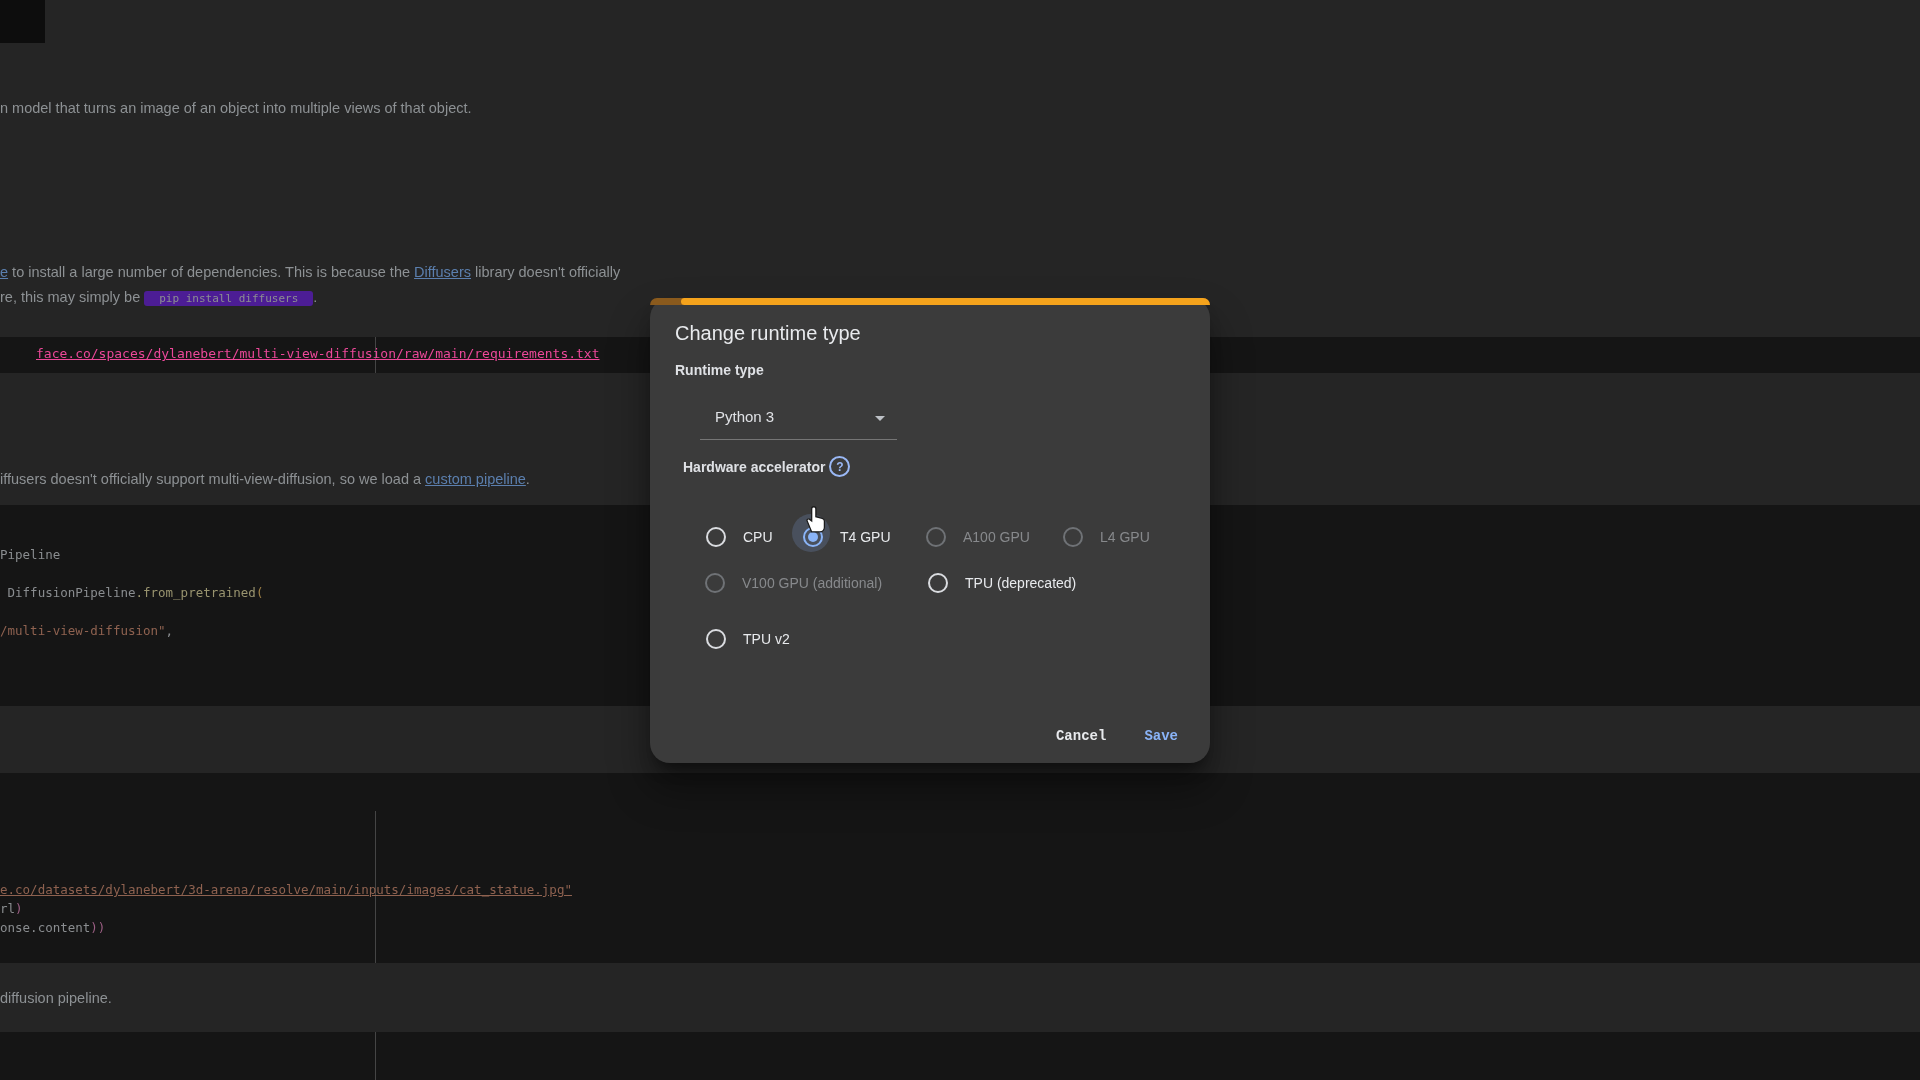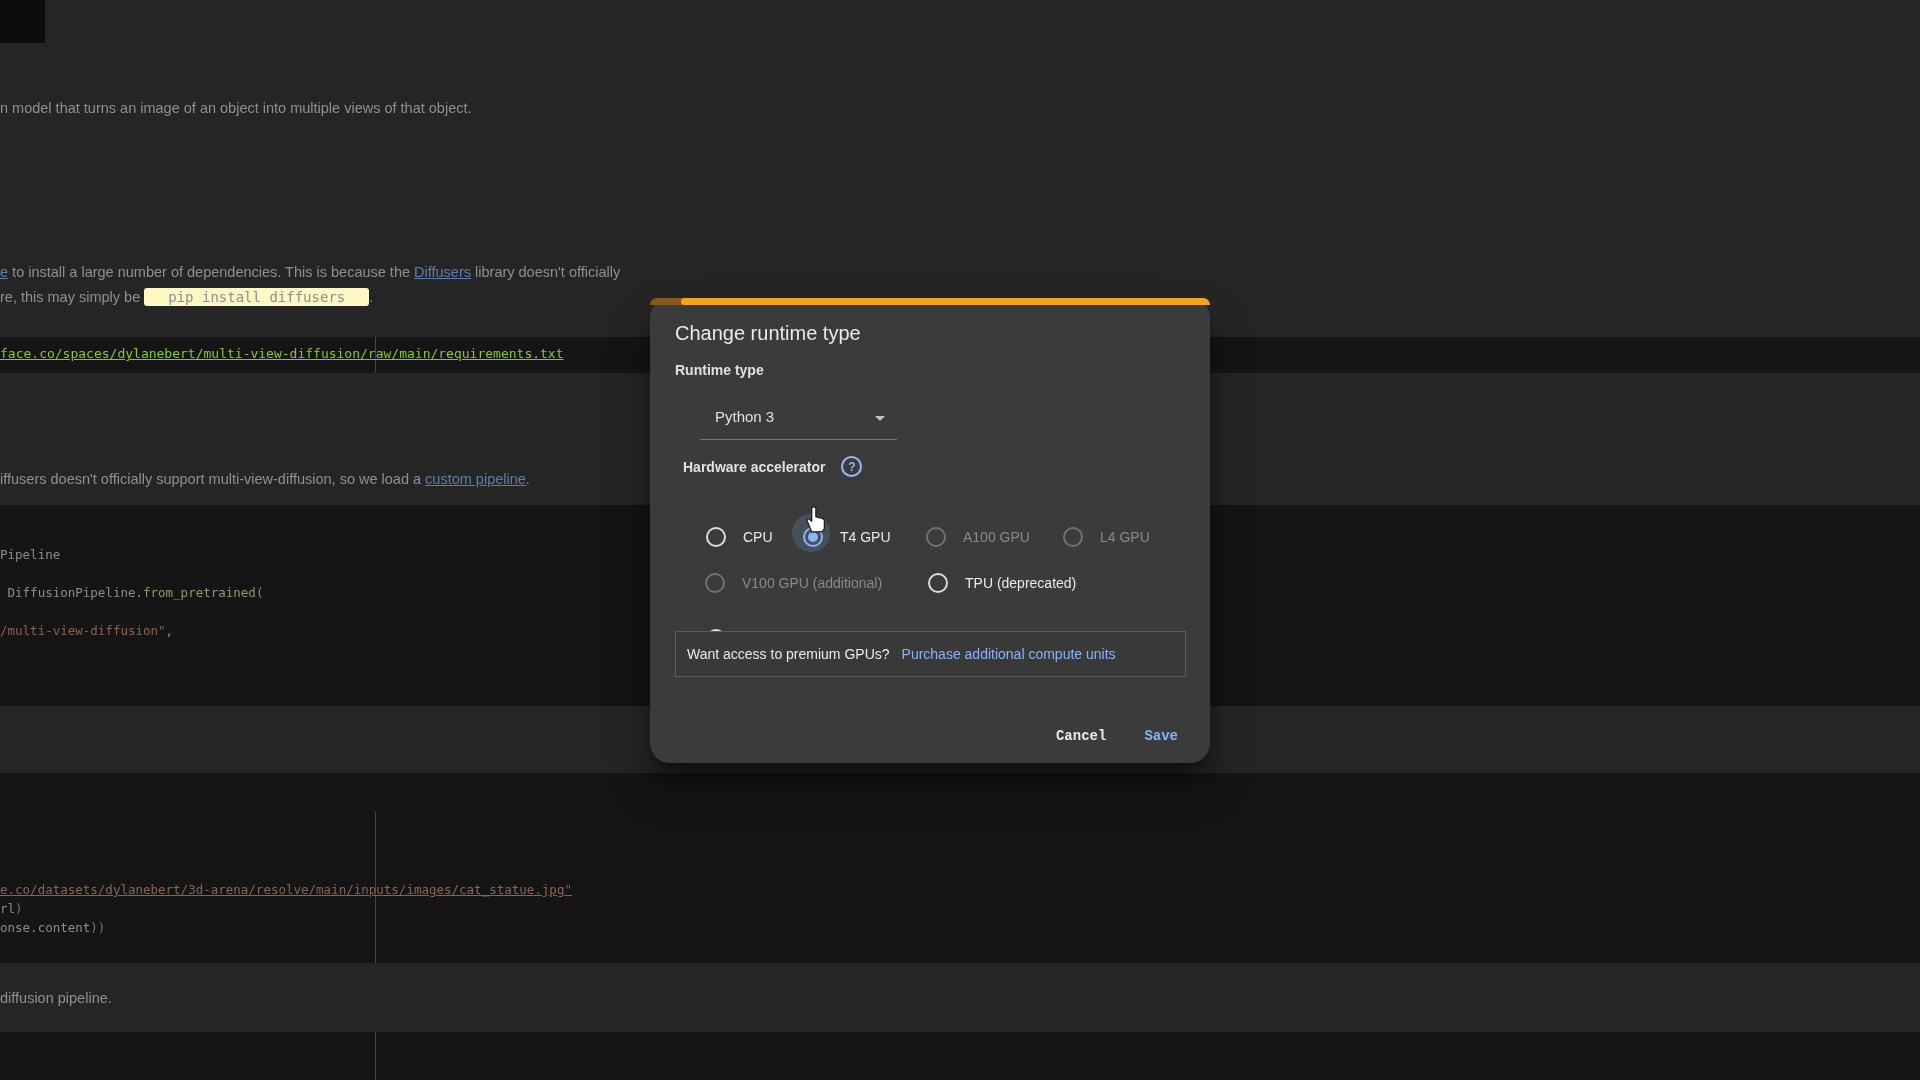--- a/index.html
+++ b/index.html
@@ -10,41 +10,41 @@
   .link-dim{color:#5b7fae;text-decoration:underline;}
   .codebox{position:absolute;left:0;width:1920px;background:#151515;}
   .vline{position:absolute;width:1px;background:#454545;}
   .code{position:absolute;font-family:"DejaVu Sans Mono",monospace;font-size:12.5px;
         color:#8a8d90;white-space:pre;}
   .str{color:#8f6250;}
   .str.u{text-decoration:underline;margin-top:44px;}
   .fn{color:#99946f;}
   .paren{color:#a18348;}
   .pink{color:#9c5f84;}
-  .mono-u{font-family:"DejaVu Sans Mono",monospace;font-size:13px;color:#84cc16;
-          text-decoration:underline;white-space:pre;}
-  .chip{font-family:"DejaVu Sans Mono",monospace;font-size:14px;background:#fef9c3;
-        color:#8c8f92;padding:1px 24px;border-radius:3px;}
+  .mono-u{font-family:"DejaVu Sans Mono",monospace;font-size:13px;color:#ec4899;
+          text-decoration:underline;white-space:pre;padding-left:36px;}
+  .chip{font-family:"DejaVu Sans Mono",monospace;font-size:11px;background:#4c1d95;
+        color:#8c8f92;padding:1px 15px;border-radius:3px;}
   .patch{position:absolute;background:#0d0d0d;}
   
   .dialog{position:absolute;left:650px;top:298px;width:560px;height:465px;background:#3b3b3b;
           border-radius:20px;box-shadow:0 11px 15px -7px rgba(0,0,0,.5),0 24px 38px 3px rgba(0,0,0,.35);}
   .progress{position:absolute;left:0;top:0;width:100%;height:7px;background:#8a5a1d;
             border-radius:8px 8px 0 0;overflow:hidden;}
   .progress .bar{position:absolute;left:31px;right:0;top:0;bottom:0;background:#f5a31c;
                  border-radius:4px 0 0 4px;}
   .dlg-title{position:absolute;left:25px;top:24px;font-size:20px;font-weight:500;color:#e8eaed;}
   .field-label{position:absolute;left:25px;font-size:14px;font-weight:600;color:#dfe1e5;}
   .select{position:absolute;left:50px;top:100px;width:197px;height:41px;
           border-bottom:1px solid #757575;cursor:pointer;}
   .select .val{position:absolute;left:15px;top:10px;font-size:15px;color:#dfe1e5;}
   .select .arrow{position:absolute;right:12px;top:18px;width:0;height:0;
                  border-left:5px solid transparent;border-right:5px solid transparent;
                  border-top:5px solid #bdc1c6;}
-  .hw-row{position:absolute;left:25px;top:158px;display:flex;align-items:center;gap:16px;padding-left:8px;}
+  .hw-row{position:absolute;left:25px;top:158px;display:flex;align-items:center;gap:4px;padding-left:8px;}
   .hw-row .lbl{font-size:14px;font-weight:600;color:#dfe1e5;}
   .help{width:17px;height:17px;border:2px solid #9ab8f5;border-radius:50%;color:#9ab8f5;
         font-size:12px;font-weight:700;display:flex;align-items:center;justify-content:center;cursor:pointer;}
   .ritem{position:absolute;display:flex;align-items:center;gap:17px;height:24px;cursor:pointer;margin-top:30px;}
   .radio{position:relative;width:16px;height:16px;border:2px solid #dadce0;border-radius:50%;flex:none;}
   .ritem.disabled .radio{border-color:#6f7276;}
   .ritem .rlabel{font-size:14px;color:#e8eaed;white-space:nowrap;}
   .ritem.disabled .rlabel{color:#87898c;}
   .ritem.selected .radio{border-color:#8ab4f8;}
   .ritem.selected .radio::after{content:"";position:absolute;inset:3px;border-radius:50%;background:#8ab4f8;}
@@ -158,24 +158,20 @@
 
     <div class="ritem" style="left:56px;top:299px;">
       <span class="radio"></span>
       <span class="rlabel">TPU v2</span>
     </div>
 
     <svg class="cursor" viewBox="0 0 24 26">
       <path d="M8.2 24 L4.4 14.6 c-.5-1.2.9-2.2 1.9-1.5 l2 1.5 V4.3 c0-1 .8-1.8 1.8-1.8 s1.8.8 1.8 1.8 V11 l5.4 1.4 c1.1.3 1.9 1.3 1.9 2.4 V20 c0 2.2-1.8 4-4 4 z" fill="#ffffff" stroke="#1a1a1a" stroke-width="1.1"></path>
     </svg>
 
-    <div class="banner">
-      <span class="q">Want access to premium GPUs?</span>
-      <span class="lnk">Purchase additional compute units</span>
-    </div>
 
     <div class="actions">
       <button class="btn cancel">Cancel</button>
       <button class="btn save">Save</button>
     </div>
   </div>
 
 </div>
 
 </body></html>

